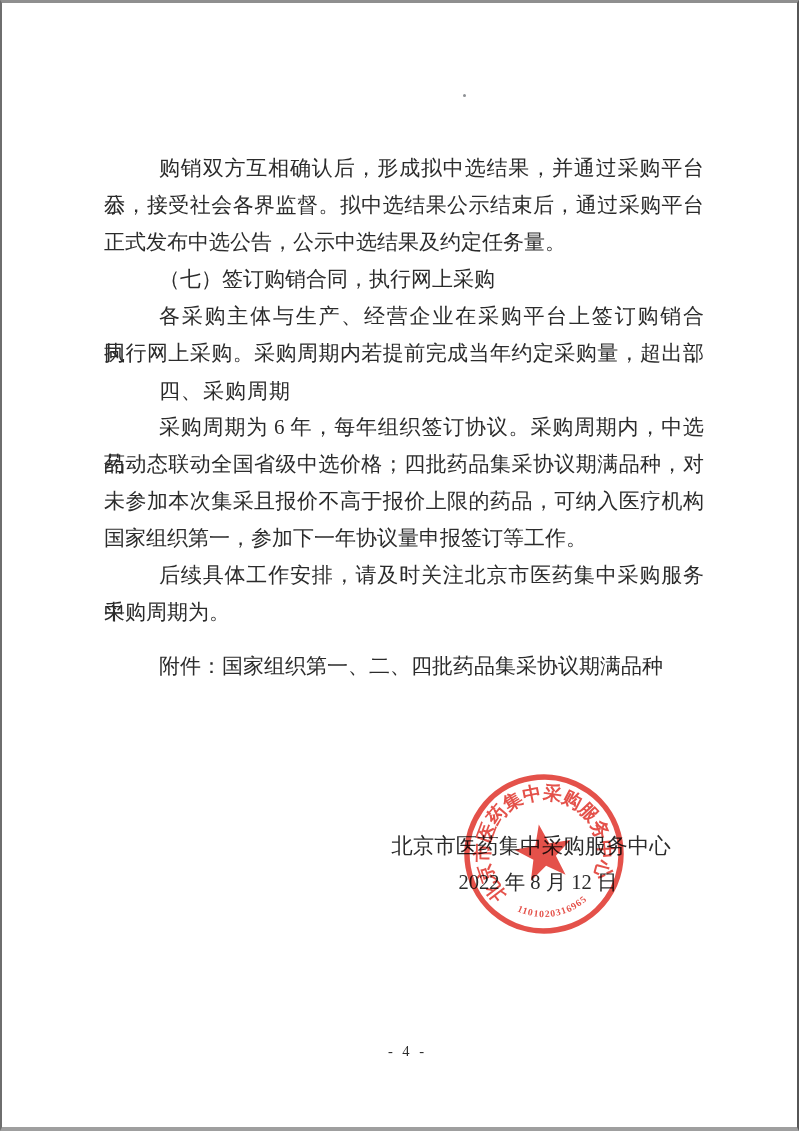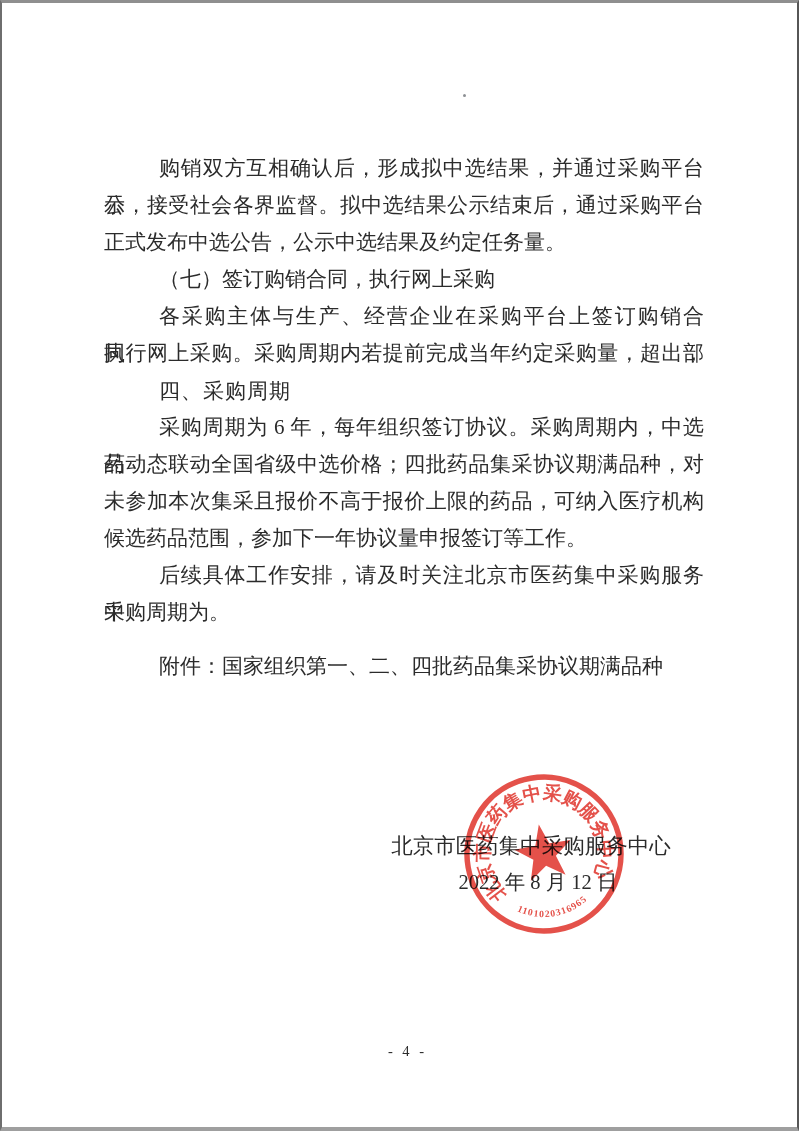--- a/index.html
+++ b/index.html
@@ -108,21 +108,21 @@
       <div class="line indent fill">购销双方互相确认后，形成拟中选结果，并通过采购平台公</div>
       <div class="line fill">示，接受社会各界监督。拟中选结果公示结束后，通过采购平台</div>
       <div class="line">正式发布中选公告，公示中选结果及约定任务量。</div>
       <div class="line indent">（七）签订购销合同，执行网上采购</div>
       <div class="line indent fill">各采购主体与生产、经营企业在采购平台上签订购销合同，</div>
       <div class="line fill">执行网上采购。采购周期内若提前完成当年约定采购量，超出部</div>
       <div class="line indent heading">四、采购周期</div>
       <div class="line indent fill">采购周期为 6 年，每年组织签订协议。采购周期内，中选药</div>
       <div class="line fill">品动态联动全国省级中选价格；四批药品集采协议期满品种，对</div>
       <div class="line fill">未参加本次集采且报价不高于报价上限的药品，可纳入医疗机构</div>
-      <div class="line">候选药品范围，参加下一年协议量申报签订等工作。</div>
+      <div class="line">国家组织第一，参加下一年协议量申报签订等工作。</div>
       <div class="line indent fill">后续具体工作安排，请及时关注北京市医药集中采购服务中</div>
       <div class="line">采购周期为。</div>
       <div class="line gap"></div>
       <div class="line indent">附件：国家组织第一、二、四批药品集采协议期满品种</div>
     </div>
 
   <div class="sig-org">北京市医药集中采购服务中心</div>
   <div class="sig-date">2022 年 8 月 12 日</div>
 
   <svg class="seal" viewBox="-100 -100 200 200" xmlns="http://www.w3.org/2000/svg">

